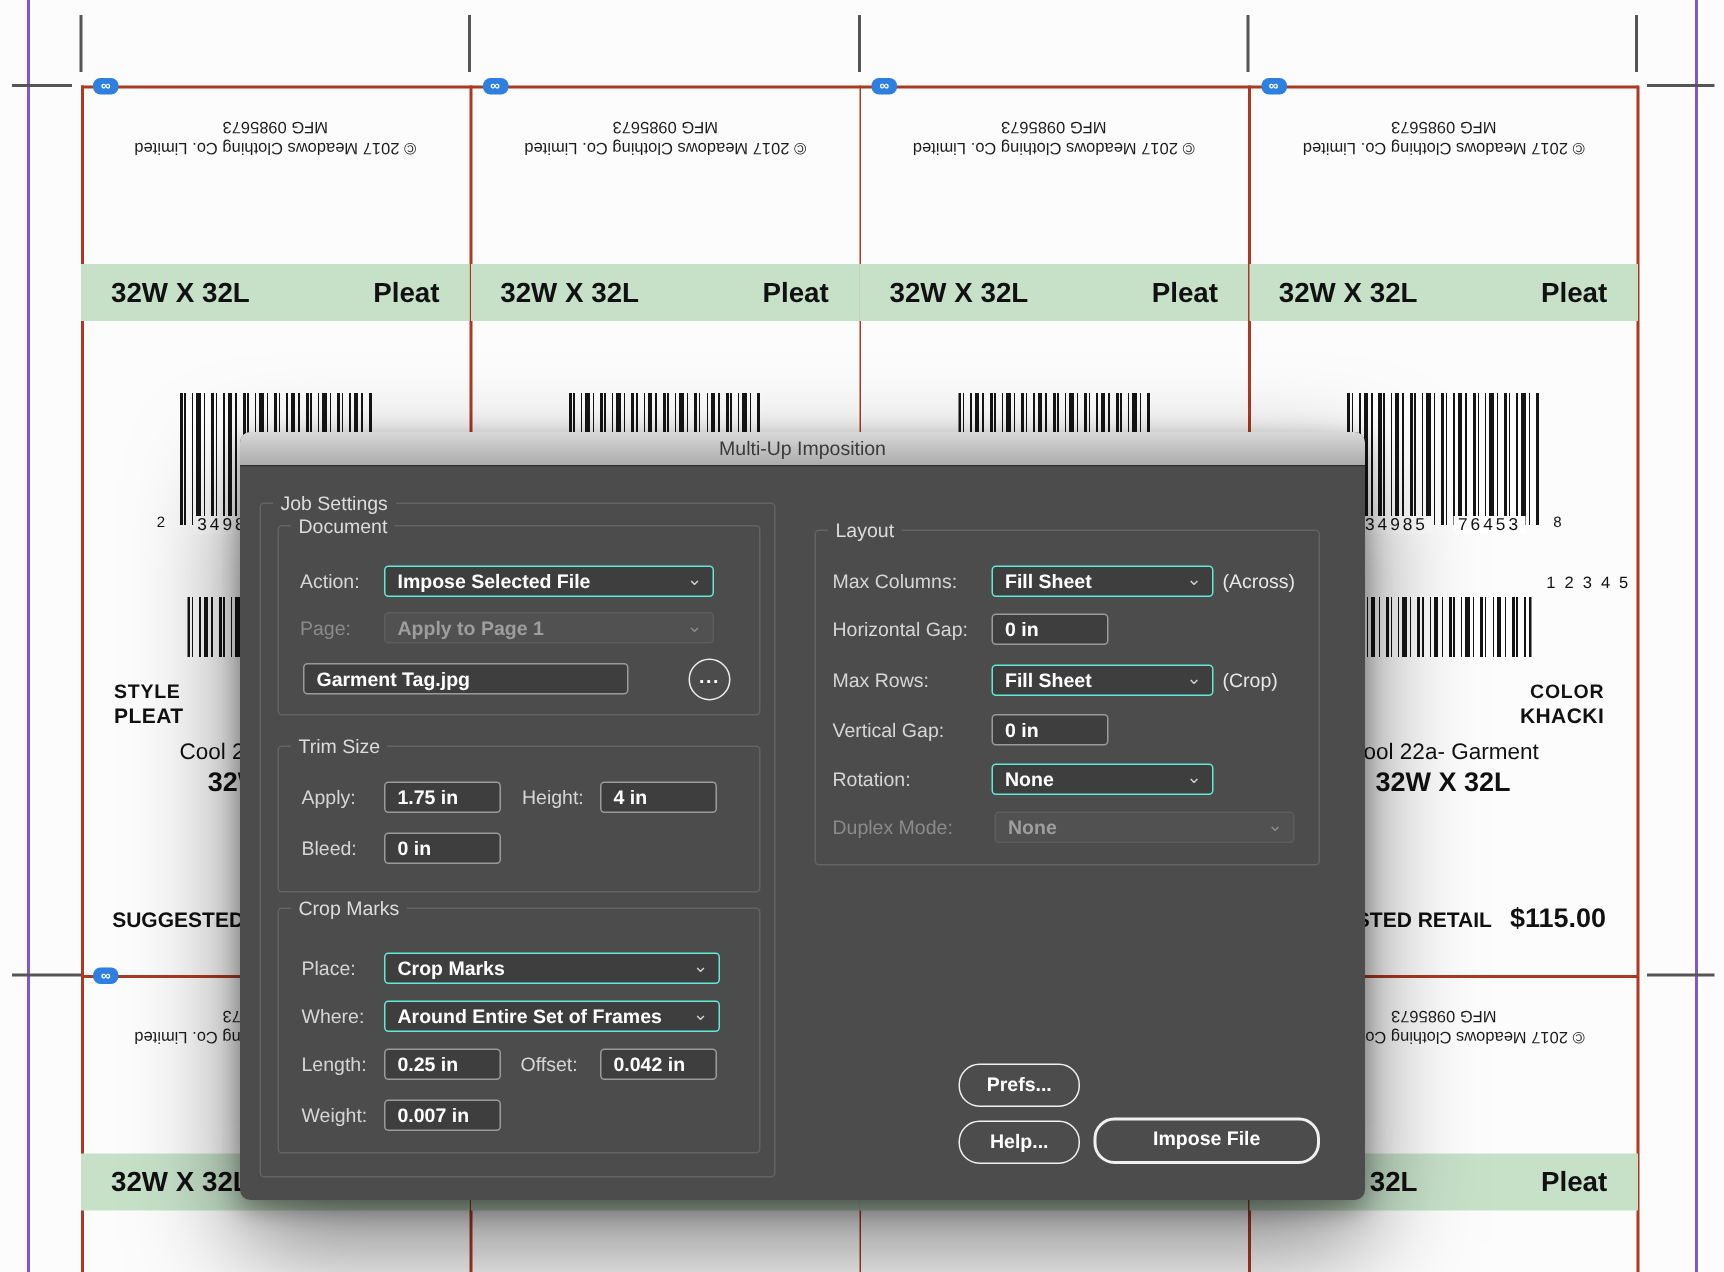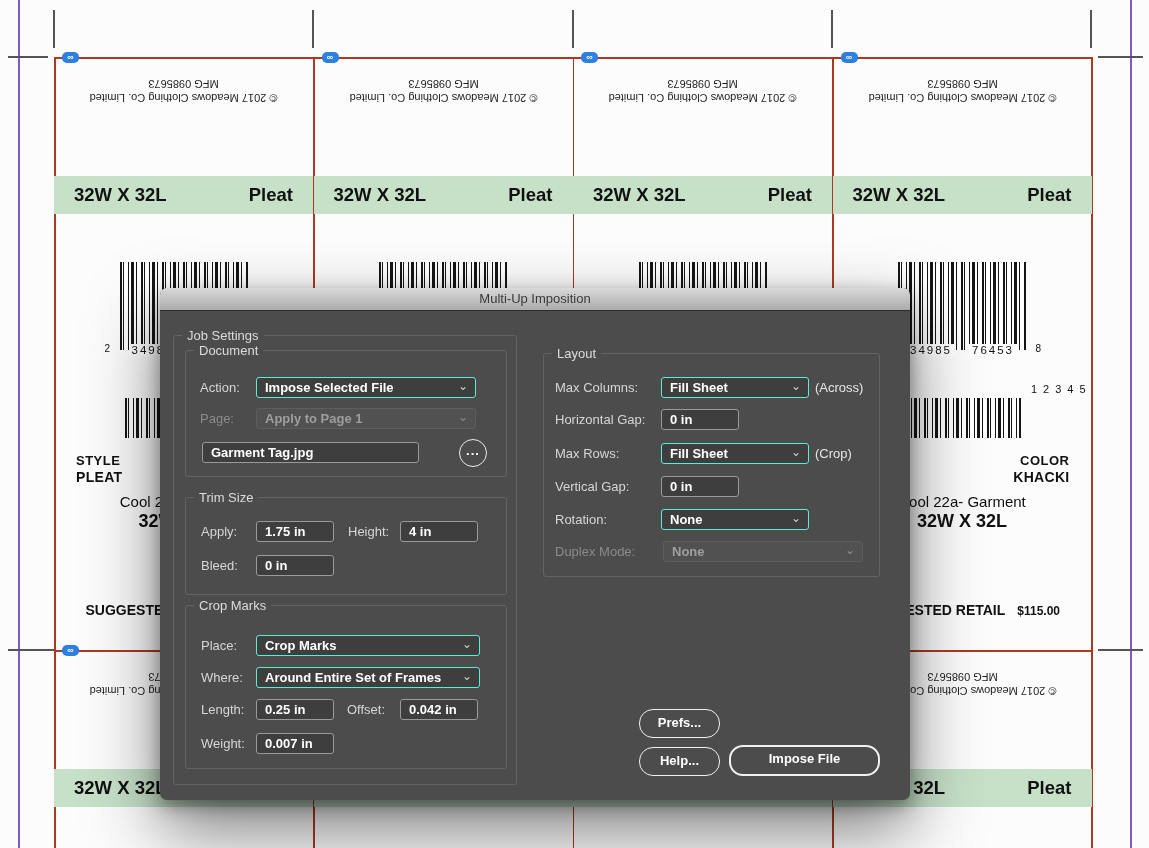--- a/index.html
+++ b/index.html
@@ -55,21 +55,21 @@
   .small-cap{font-size:13px;letter-spacing:.5px;font-weight:bold;}
   .small-cap-b{font-size:14px;font-weight:bold;letter-spacing:.3px;}
   .tag-product{position:absolute;top:436px;left:0;right:0;text-align:center;}
   .tag-product-line{font-size:15px;}
   .tag-product-size{font-size:18px;font-weight:bold;margin-top:1px;}
   .tag-retail{
     position:absolute;top:545px;left:0;right:0;display:flex;gap:12px;
     justify-content:center;align-items:baseline;font-weight:bold;
   }
   .tag-retail-label{font-size:14px;}
-  .tag-retail-price{font-size:12px;}
+  .tag-retail-price{font-size:18px;}
   
   .dialog{
     position:absolute;left:160px;top:288px;width:750px;height:512px;
     background:var(--dialog-bg);border-radius:7px;
     box-shadow:0 30px 70px rgba(0,0,0,.5),0 6px 18px rgba(0,0,0,.35);
     color:#e2e2e2;font-size:13px;z-index:10;
   }
   .titlebar{
     height:22px;border-radius:7px 7px 0 0;
     background:linear-gradient(var(--titlebar-top),var(--titlebar-bottom));

